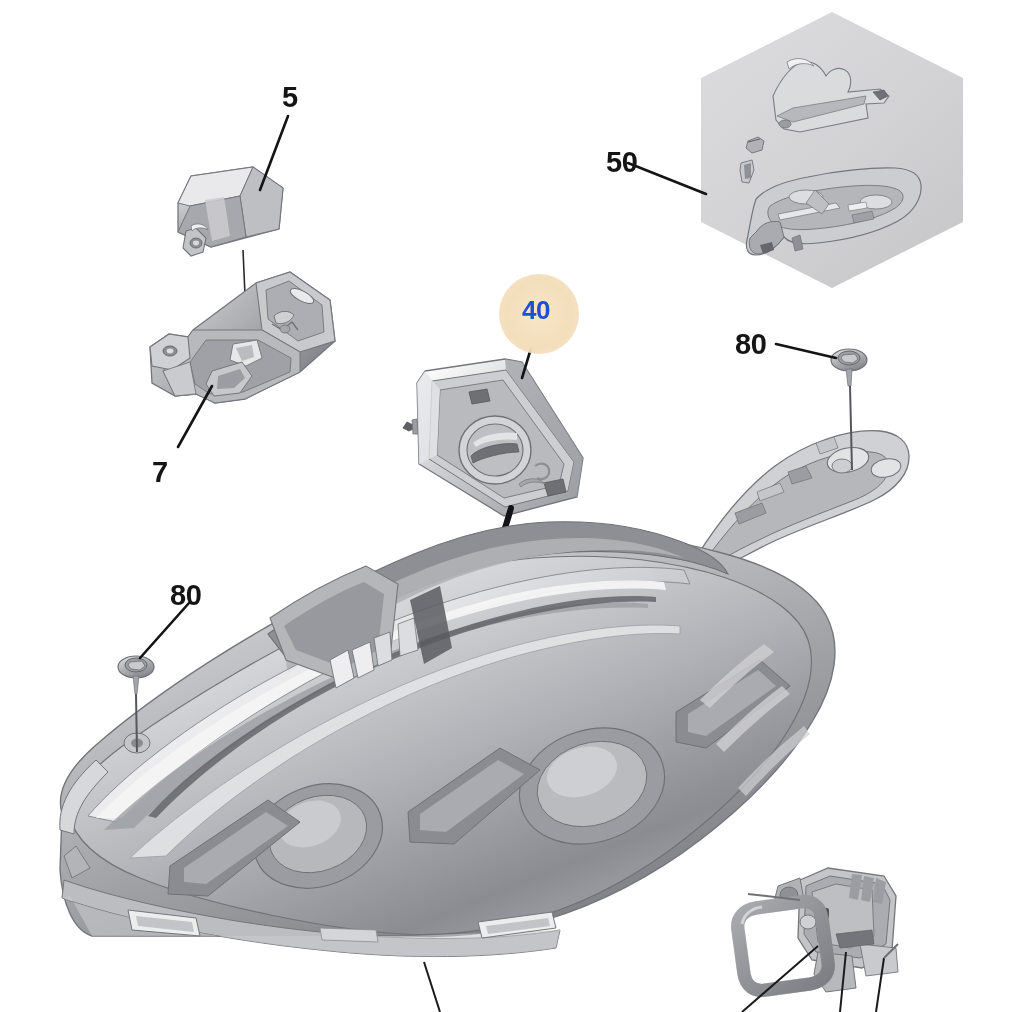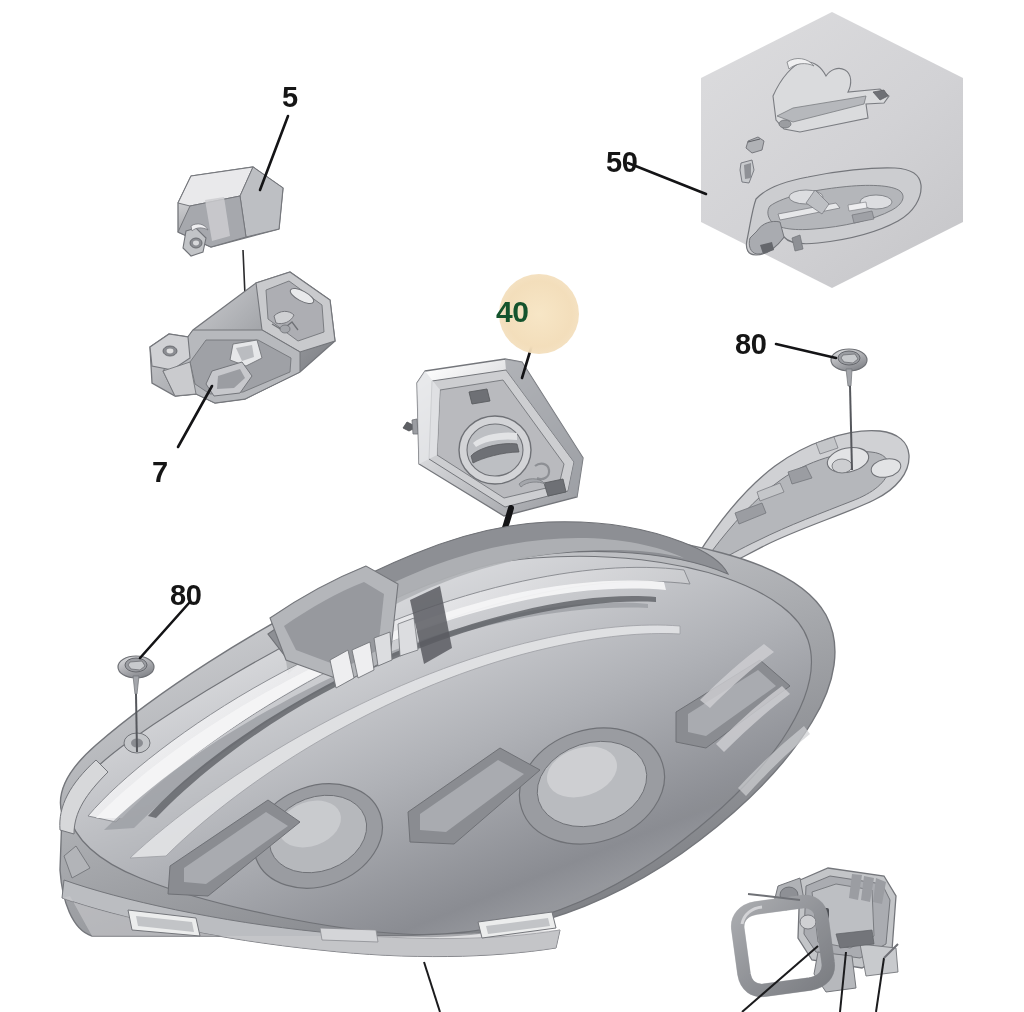--- a/index.html
+++ b/index.html
@@ -372,18 +372,18 @@
       <path d="M628,163 L706,194" stroke-width="2.6"></path>
       <path d="M189,603 L140,658" stroke-width="2.6"></path>
       <path d="M776,344 L836,358" stroke-width="2.6"></path>
     </g>
   </svg>
 
   <div class="hlblob" id="hl-blob" style="left: 499px; top: 274px; width: 80px; height: 80px; background: radial-gradient(circle, rgb(247, 230, 198) 0%, rgb(243, 222, 187) 58%, rgba(243, 222, 187, 0.85) 80%, rgba(243, 222, 187, 0) 100%);"></div>
 
   <div class="calloutlbl" id="lbl-c5" style="left: 282px; top: 83px; font-size: 29px;">5</div>
   <div class="calloutlbl" id="lbl-c7" style="left: 152px; top: 458px; font-size: 29px;">7</div>
-  <div class="calloutlbl hl" id="lbl-c40" style="left: 496px; top: 297px; font-size: 30px; color: #14532d;">40</div>
+  <div class="calloutlbl hl" id="lbl-c40" style="left: 522px; top: 297px; font-size: 26px; color: #1d4ed8;">40</div>
   <div class="calloutlbl" id="lbl-c50" style="left: 588px; top: 148px; font-size: 29px; margin-left: 18px;">50</div>
   <div class="calloutlbl" id="lbl-c80a" style="left: 170px; top: 581px; font-size: 29px;">80</div>
   <div class="calloutlbl" id="lbl-c80b" style="left: 735px; top: 330px; font-size: 29px;">80</div>
 
 </div>
 
 </body></html>

